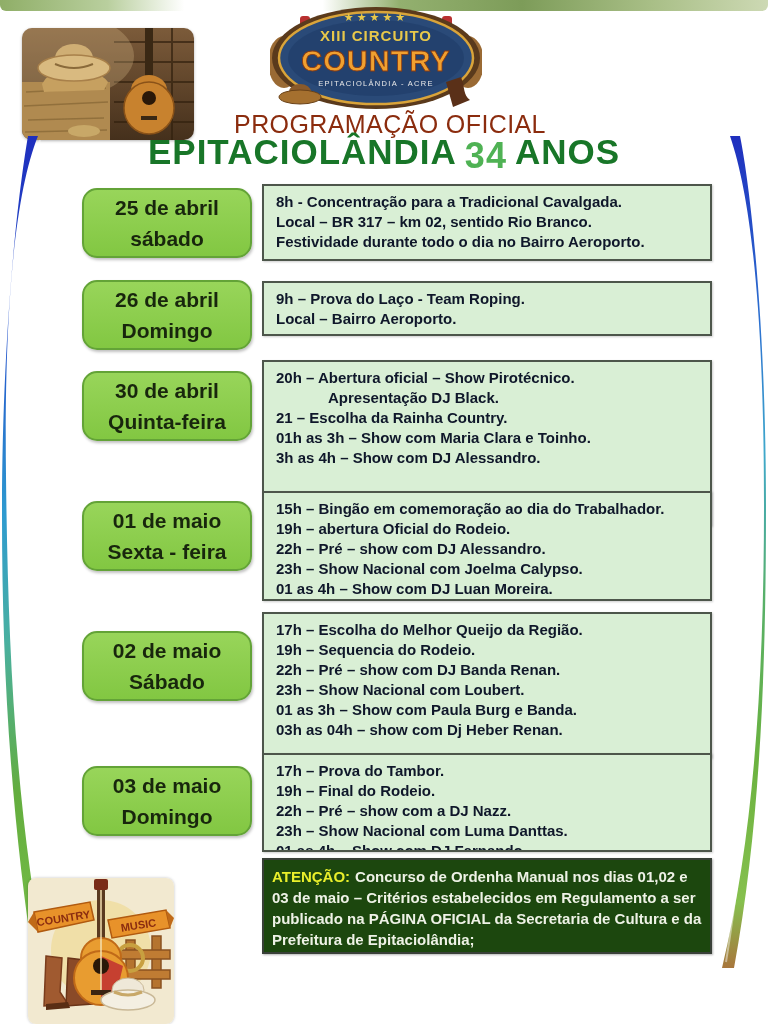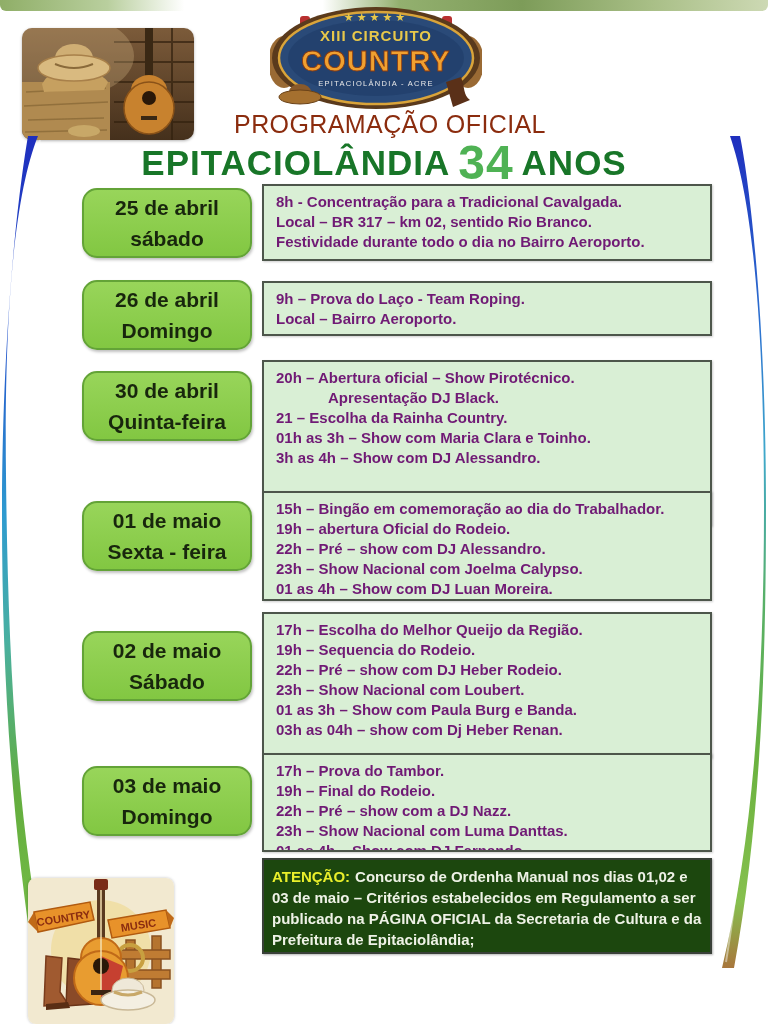--- a/index.html
+++ b/index.html
@@ -13,32 +13,32 @@
   
   .barn{position:absolute;top:28px;left:22px;width:172px;height:112px;border-radius:10px;
     overflow:hidden;box-shadow:0 1px 3px rgba(0,0,0,.3);}
   
   .logo{position:absolute;top:4px;left:270px;width:212px;height:108px;}
   
   .title1{position:absolute;top:110px;left:60px;width:660px;text-align:center;
     font-size:25px;font-weight:400;color:#8b2c0e;letter-spacing:.4px;}
   .title2{position:absolute;top:131px;left:0;width:768px;text-align:center;
     font-size:35px;font-weight:800;color:#187628;letter-spacing:1px;white-space:nowrap;}
-  .title2 .num{font-size:48px;color:#4fb254;position:relative;top:4px;margin:0 8px;}
+  .title2 .num{font-size:36px;color:#4fb254;position:relative;top:4px;margin:0 8px;}
   
   .badge{position:absolute;left:62px;width:170px;height:70px;border-radius:15px;
     background:linear-gradient(#98d55a,#82c742);border:2px solid #63a337;
     box-shadow:1px 2px 3px rgba(0,0,0,.25);
     display:flex;flex-direction:column;justify-content:center;align-items:center;
     font-size:21px;font-weight:700;color:#18260d;line-height:31px;box-sizing:border-box;margin-left:20px;}
   
   .evbox{position:absolute;left:262px;width:450px;background:#d9efd5;border:2px solid #4d564b;
     box-sizing:border-box;padding:6px 12px 4px 12px;overflow:hidden;
     box-shadow:1px 1px 2px rgba(0,0,0,.2);}
-  .evline{font-size:15px;font-weight:700;color:#701a75;line-height:20px;white-space:nowrap;}
+  .evline{font-size:15px;font-weight:700;color:#0f172a;line-height:20px;white-space:nowrap;}
   .evline.indent{padding-left:52px;}
   
   .notice{position:absolute;left:262px;top:858px;width:450px;height:96px;background:#1c470e;
     border:2px solid #394038;box-sizing:border-box;padding:6px 8px;
     font-size:15px;font-weight:700;line-height:21px;color:#eef2e6;overflow:hidden;
     box-shadow:1px 1px 2px rgba(0,0,0,.3);}
   .notice .nlabel{color:#e9ef2b;margin-right:5px;}
   
   .ribbonL{position:absolute;top:136px;left:2px;width:46px;height:842px;}
   .ribbonR{position:absolute;top:136px;left:720px;width:46px;height:832px;}
@@ -164,21 +164,21 @@
     <div class="evline">01 as 4h – Show com DJ Luan Moreira.</div>
   </div>
 
   <div class="badge" style="top:631px">
     <div>02 de maio</div>
     <div>Sábado</div>
   </div>
   <div class="evbox" style="top:612px;height:146px">
     <div class="evline">17h – Escolha do Melhor Queijo da Região.</div>
     <div class="evline">19h – Sequencia do Rodeio.</div>
-    <div class="evline">22h – Pré – show com DJ Heber Rodeio.</div>
+    <div class="evline">22h – Pré – show com DJ Banda Renan.</div>
     <div class="evline">23h – Show Nacional com Loubert.</div>
     <div class="evline">01 as 3h – Show com Paula Burg e Banda.</div>
     <div class="evline">03h as 04h – show com Dj Heber Renan.</div>
   </div>
 
   <div class="badge" style="top:766px">
     <div>03 de maio</div>
     <div>Domingo</div>
   </div>
   <div class="evbox" style="top:753px;height:99px">

